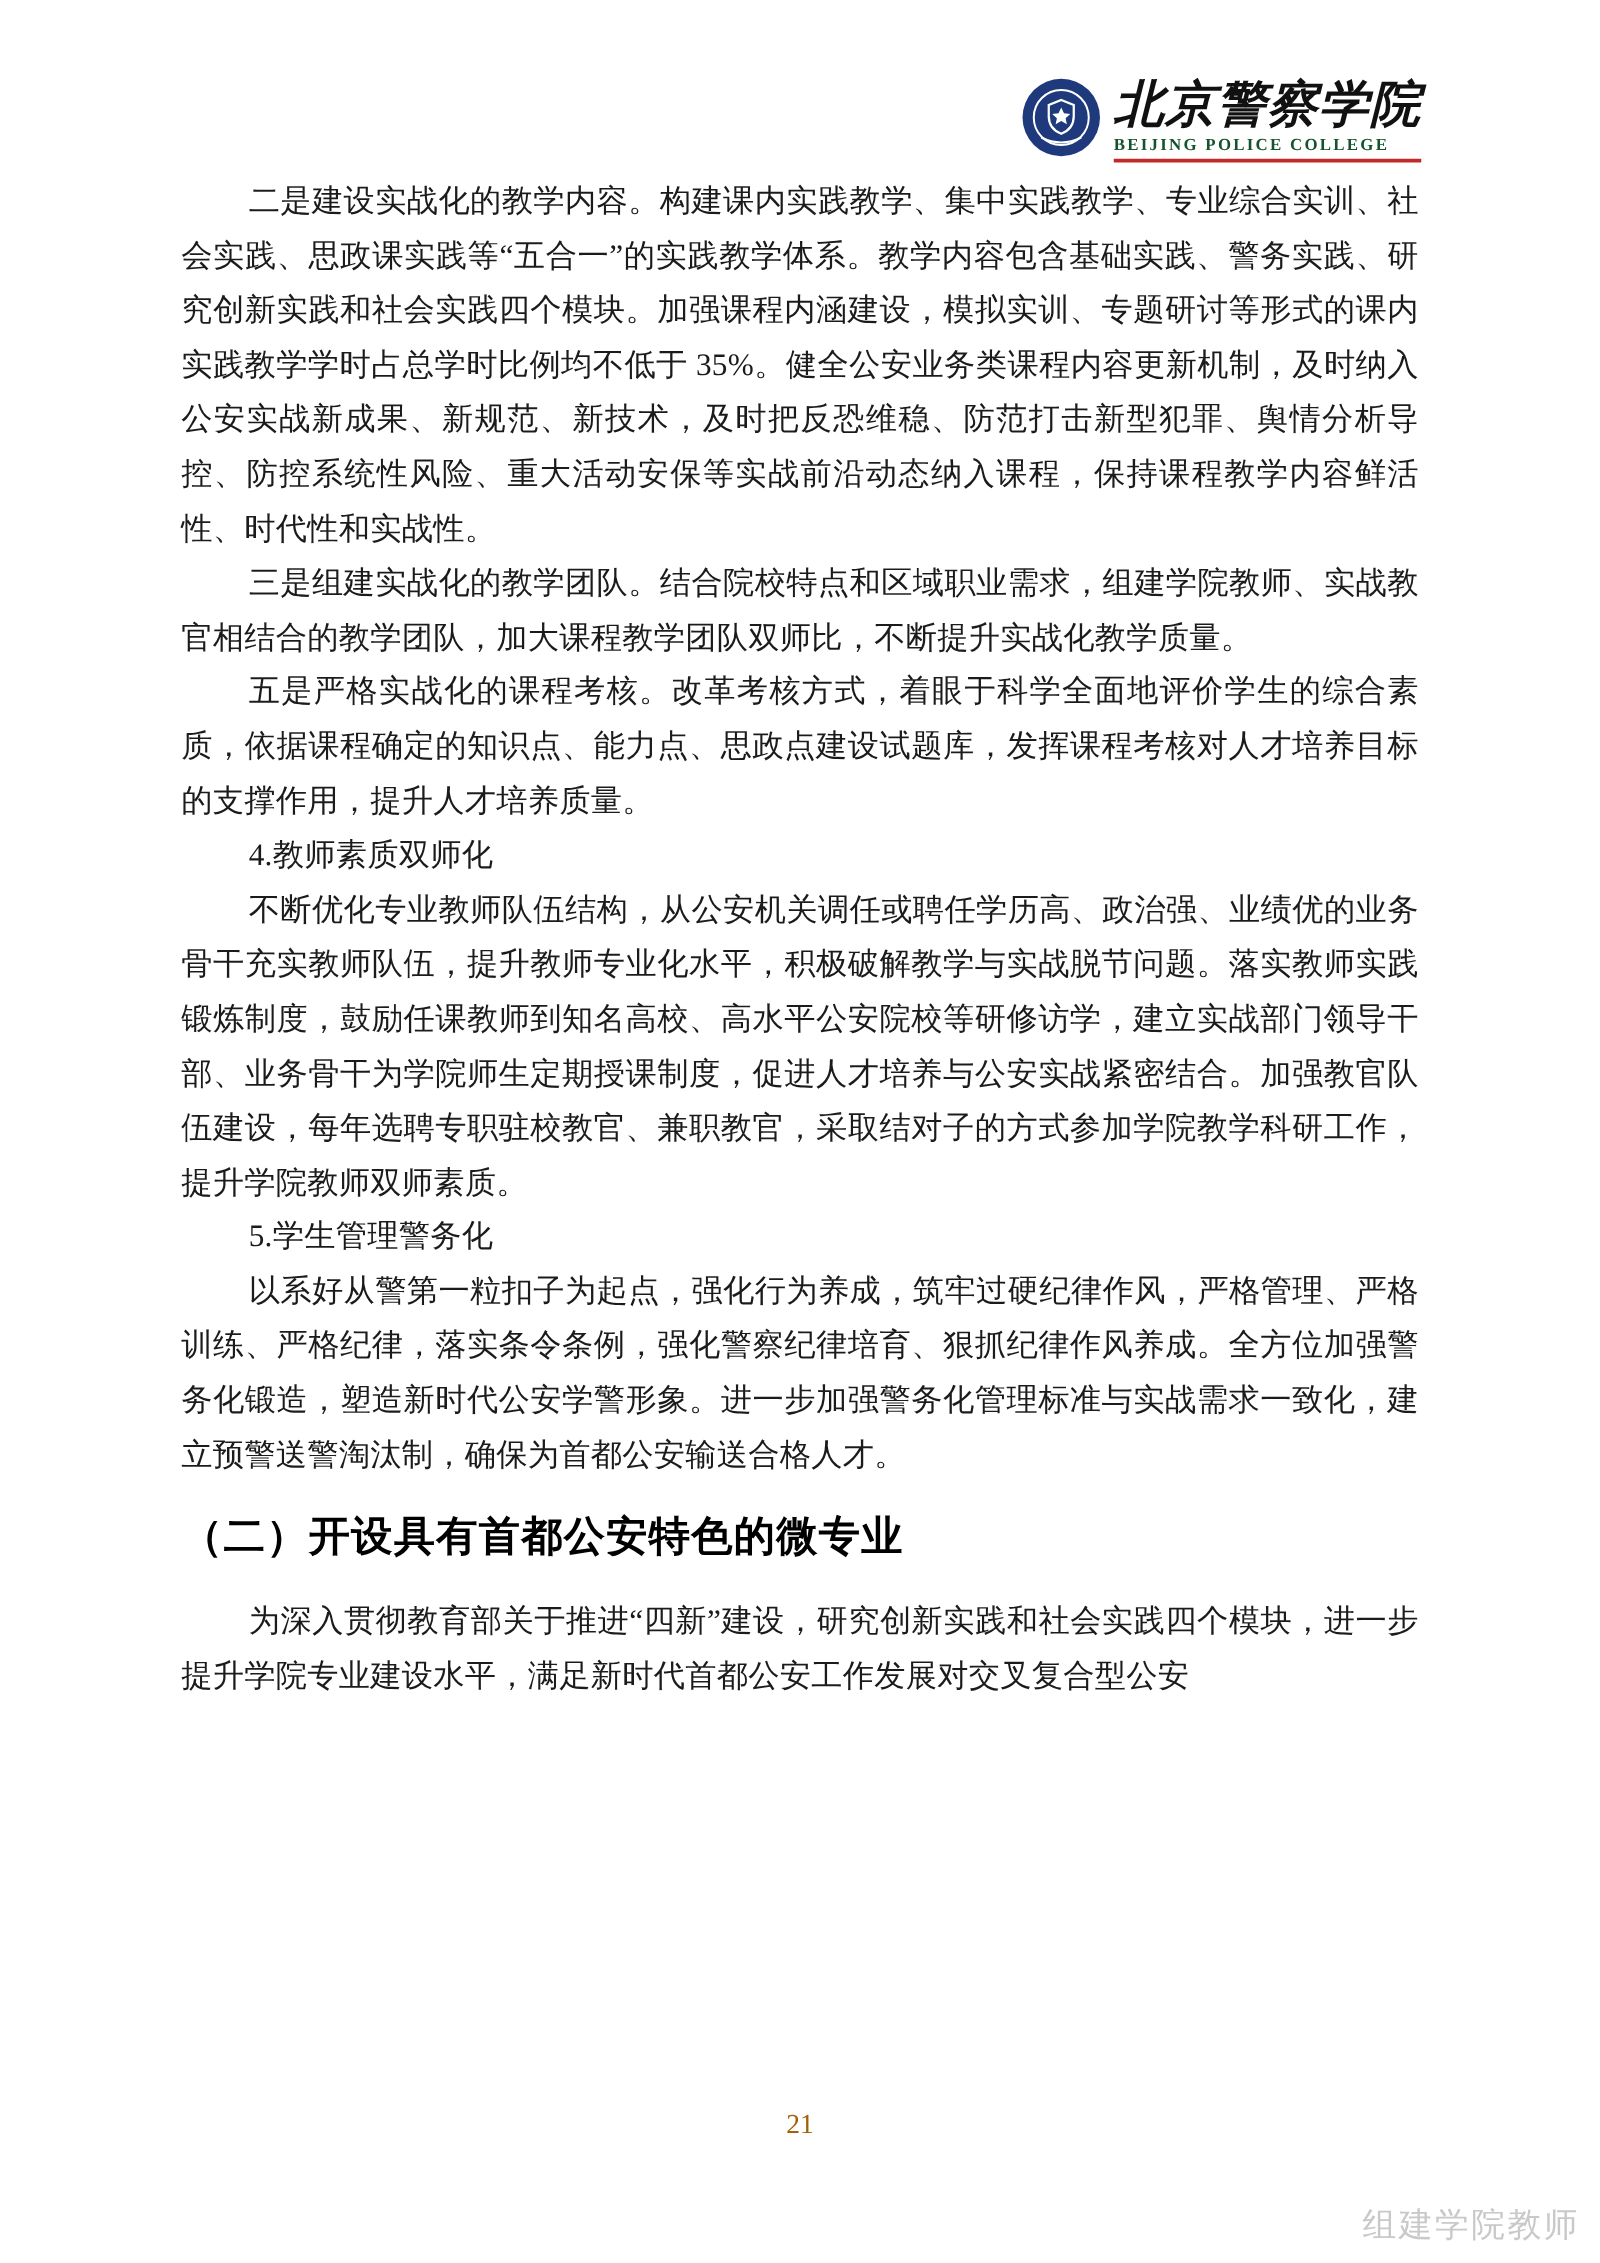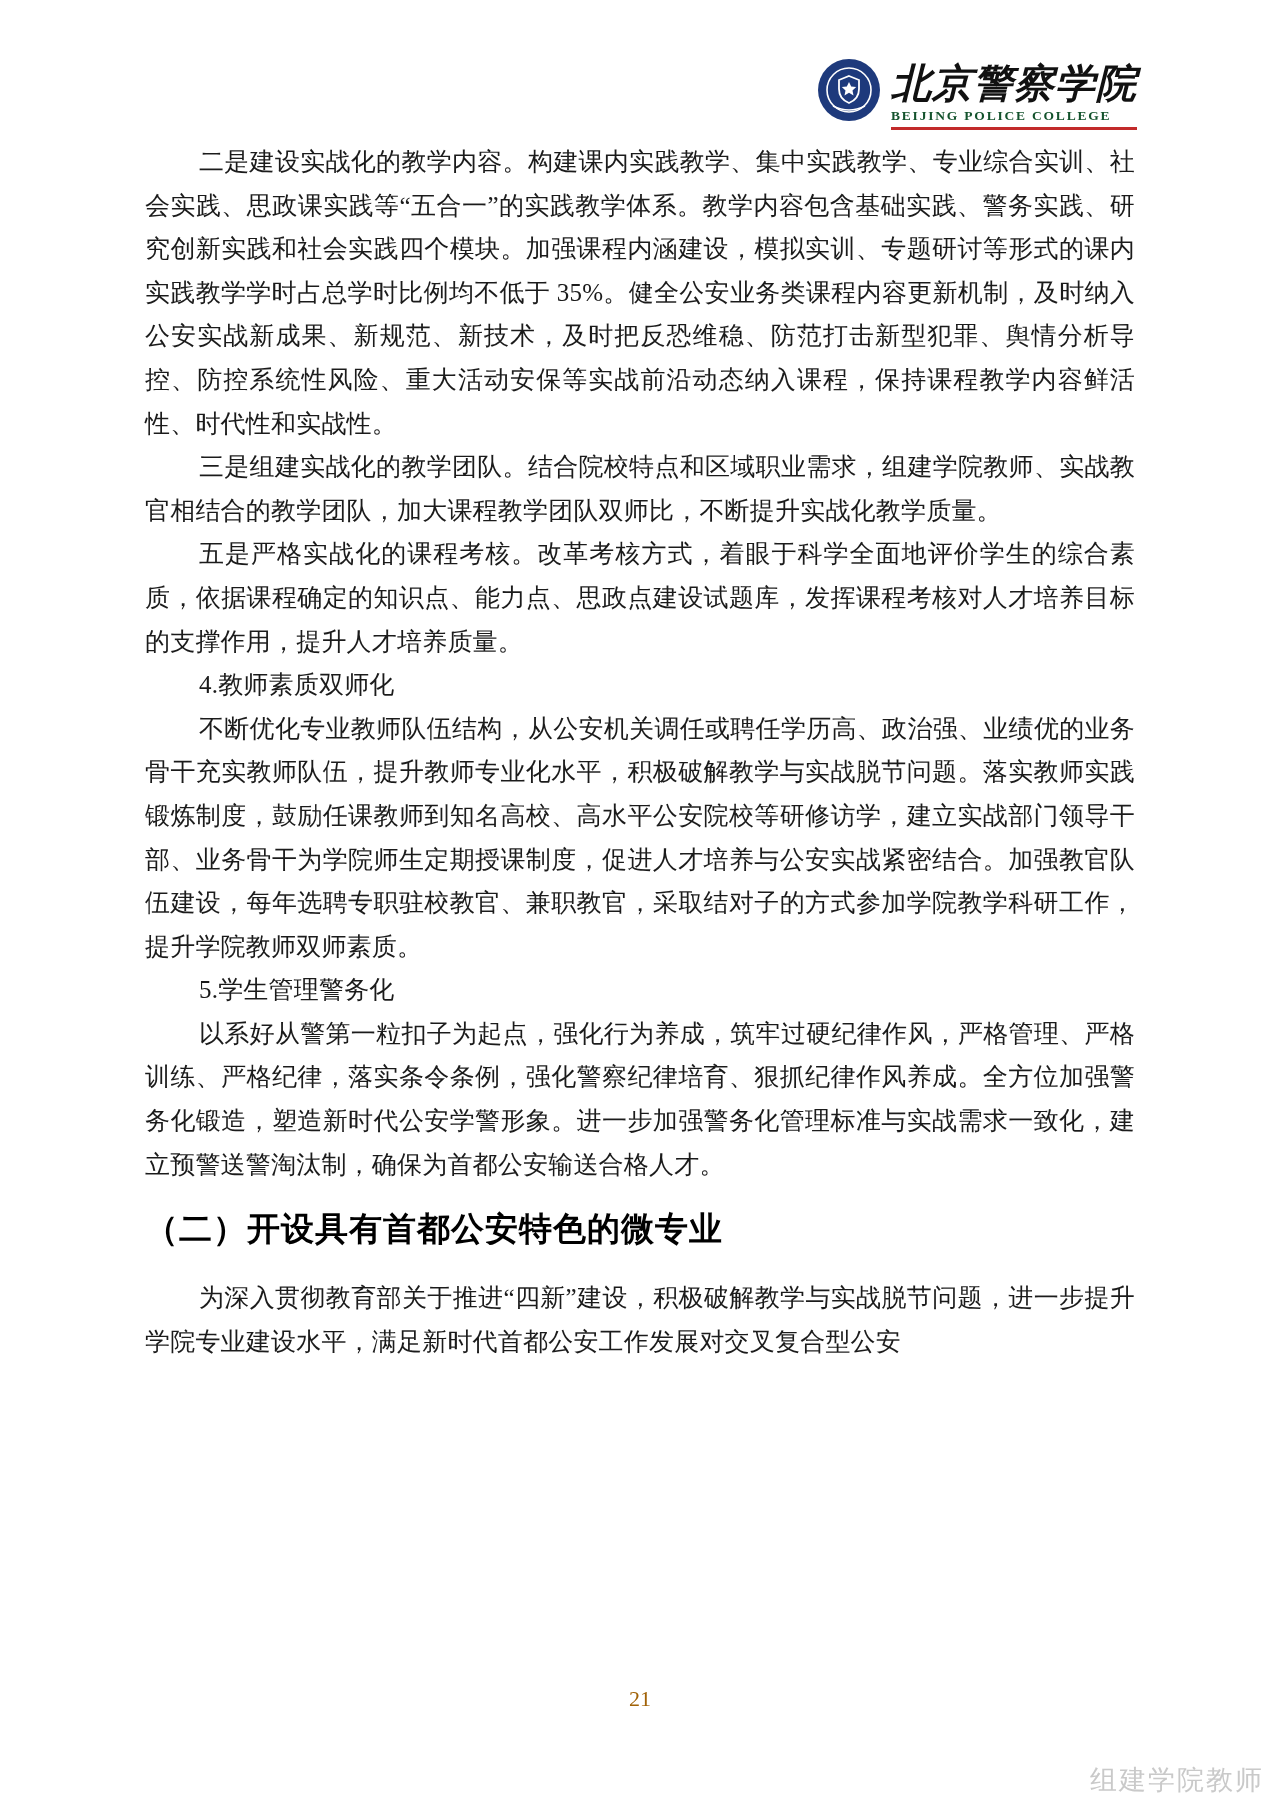--- a/index.html
+++ b/index.html
@@ -10,21 +10,21 @@
     overflow:hidden;
     font-family:"Liberation Serif","DejaVu Serif",serif;
     color:#1b1b1b;
   }
   
   .header-logo{
     position:absolute;
     top:58px;
     right:143px;
     display:flex;
-    align-items:flex-start;
+    align-items:center;
     gap:10px;
   }
   .badge{width:64px;height:64px;flex:0 0 auto;}
   .logo-text-col{display:flex;flex-direction:column;align-items:stretch;padding-top:6px;}
   .logo-cn{
     font-size:40px;
     font-weight:bold;
     letter-spacing:1px;
     line-height:1.0;
     color:#111;
@@ -111,19 +111,19 @@
 
   <main class="doc-body">
     <p>二是建设实战化的教学内容。构建课内实践教学、集中实践教学、专业综合实训、社会实践、思政课实践等“五合一”的实践教学体系。教学内容包含基础实践、警务实践、研究创新实践和社会实践四个模块。加强课程内涵建设，模拟实训、专题研讨等形式的课内实践教学学时占总学时比例均不低于 35%。健全公安业务类课程内容更新机制，及时纳入公安实战新成果、新规范、新技术，及时把反恐维稳、防范打击新型犯罪、舆情分析导控、防控系统性风险、重大活动安保等实战前沿动态纳入课程，保持课程教学内容鲜活性、时代性和实战性。</p>
     <p>三是组建实战化的教学团队。结合院校特点和区域职业需求，组建学院教师、实战教官相结合的教学团队，加大课程教学团队双师比，不断提升实战化教学质量。</p>
     <p>五是严格实战化的课程考核。改革考核方式，着眼于科学全面地评价学生的综合素质，依据课程确定的知识点、能力点、思政点建设试题库，发挥课程考核对人才培养目标的支撑作用，提升人才培养质量。</p>
     <p>4.教师素质双师化</p>
     <p>不断优化专业教师队伍结构，从公安机关调任或聘任学历高、政治强、业绩优的业务骨干充实教师队伍，提升教师专业化水平，积极破解教学与实战脱节问题。落实教师实践锻炼制度，鼓励任课教师到知名高校、高水平公安院校等研修访学，建立实战部门领导干部、业务骨干为学院师生定期授课制度，促进人才培养与公安实战紧密结合。加强教官队伍建设，每年选聘专职驻校教官、兼职教官，采取结对子的方式参加学院教学科研工作，提升学院教师双师素质。</p>
     <p>5.学生管理警务化</p>
     <p>以系好从警第一粒扣子为起点，强化行为养成，筑牢过硬纪律作风，严格管理、严格训练、严格纪律，落实条令条例，强化警察纪律培育、狠抓纪律作风养成。全方位加强警务化锻造，塑造新时代公安学警形象。进一步加强警务化管理标准与实战需求一致化，建立预警送警淘汰制，确保为首都公安输送合格人才。</p>
     <h2 class="section-heading">（二）开设具有首都公安特色的微专业</h2>
-    <p>为深入贯彻教育部关于推进“四新”建设，积极破解教学与实战脱节问题，进一步提升学院专业建设水平，满足新时代首都公安工作发展对交叉复合型公安</p>
+    <p>为深入贯彻教育部关于推进“四新”建设，研究创新实践和社会实践四个模块，进一步提升学院专业建设水平，满足新时代首都公安工作发展对交叉复合型公安</p>
   </main>
 
   <div class="page-number">21</div>
   <div class="watermark">组建学院教师</div>
 
 </div>
 
 </body></html>

